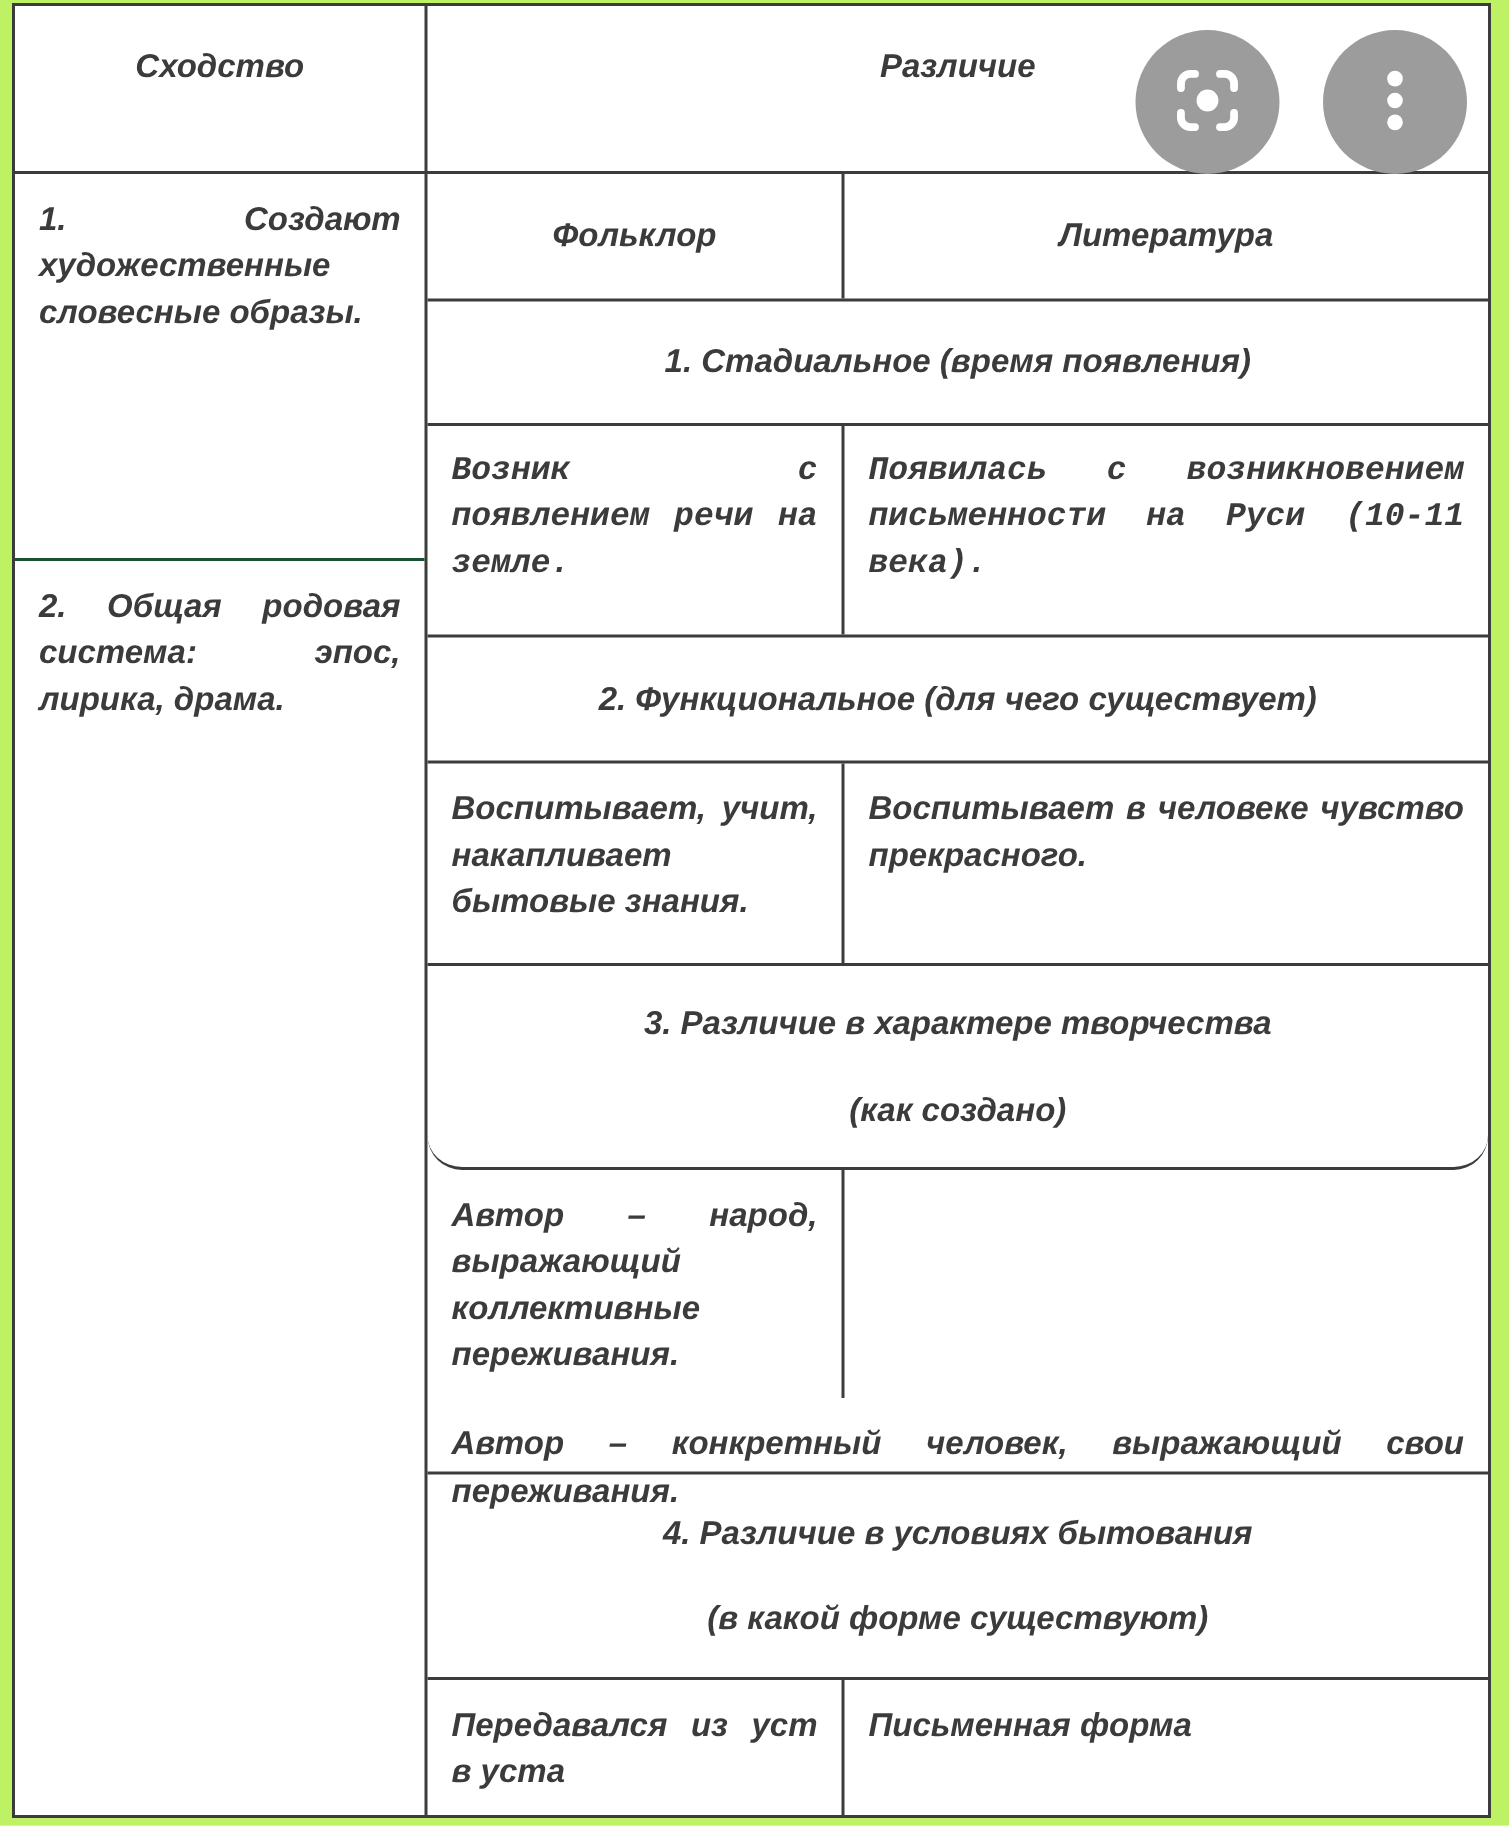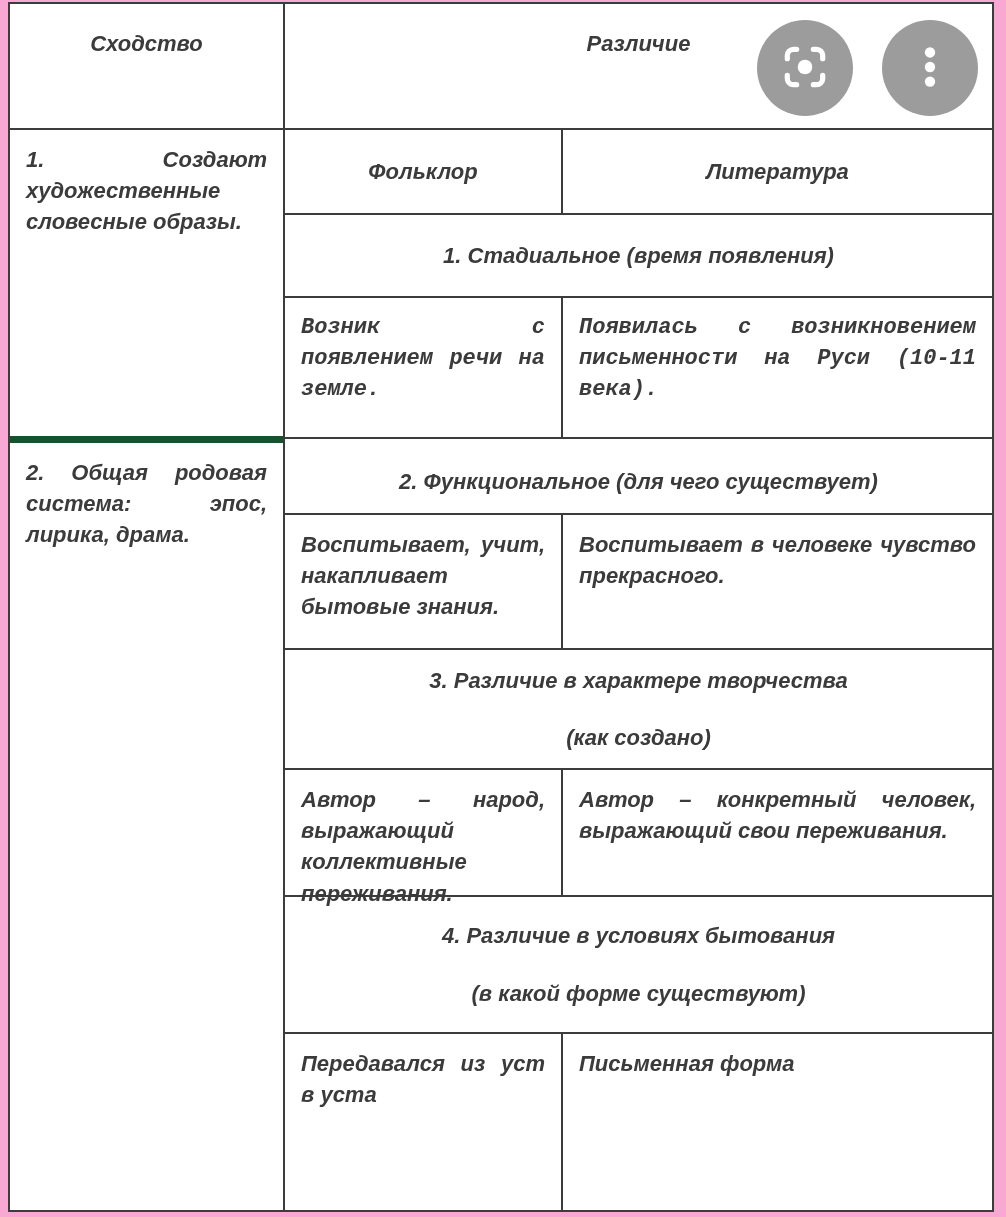--- a/index.html
+++ b/index.html
@@ -5,21 +5,21 @@
   * { box-sizing: border-box; margin: 0; padding: 0; }
   html, body { width: 1006px; }
   body {
     font-family: "Liberation Sans", sans-serif;
     background: #e7e7e7;
   }
   .page {
     position: relative;
     width: 1006px;
     height: 1217px;
-    background: #f9a8d4;
+    background: #bef264;
     overflow: hidden;
   }
   .table {
     position: absolute;
     left: 8px;
     top: 2px;
     width: 986px;
     height: 1210px;
     background: #ffffff;
     border: 2px solid #3c3c3c;
@@ -52,22 +52,22 @@
     width: 275px;
     border-right: 2px solid #3c3c3c;
     display: flex;
     flex-direction: column;
   }
   .sim-cell {
     padding: 14px 16px;
     text-align: justify;
   }
   .sim-1 {
-    height: 313px;
-    border-bottom: 7px solid #14532d;
+    height: 258px;
+    border-bottom: 2px solid #14532d;
   }
   .sim-2 { flex: 1; }
 
   .right-col { flex: 1; display: flex; flex-direction: column; }
 
   .r-row { border-bottom: 2px solid #3c3c3c; display: flex; }
   .r-row:last-child { border-bottom: none; }
 
   .cols-row { height: 85px; }
   .col-head {
@@ -87,24 +87,24 @@
     flex-direction: column;
     align-items: center;
     justify-content: center;
     text-align: center;
     padding: 6px 20px;
   }
   .title-sub { margin-top: 26px; }
 
   .t-1 { height: 83px; align-items: center; }
   .d-1 { height: 141px; font-family: Liberation Mono, monospace; }
-  .t-2 { height: 64px; margin-top: 12px; }
+  .t-2 { height: 84px; }
   .d-2 { height: 135px; }
-  .t-3 { height: 120px; }
-  .d-3 { height: 127px; }
+  .t-3 { height: 136px; border-radius: 23px; }
+  .d-3 { height: 203px; flex-direction: column; }
   .t-4 { height: 137px; }
   .d-4 { flex: 1; }
 
   .data-cell {
     padding: 14px 16px;
     text-align: justify;
   }
 
   .fab {
     position: absolute;

